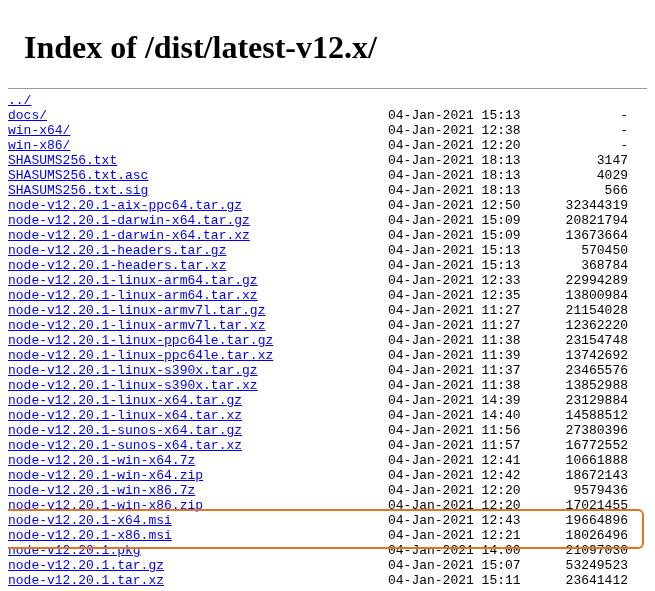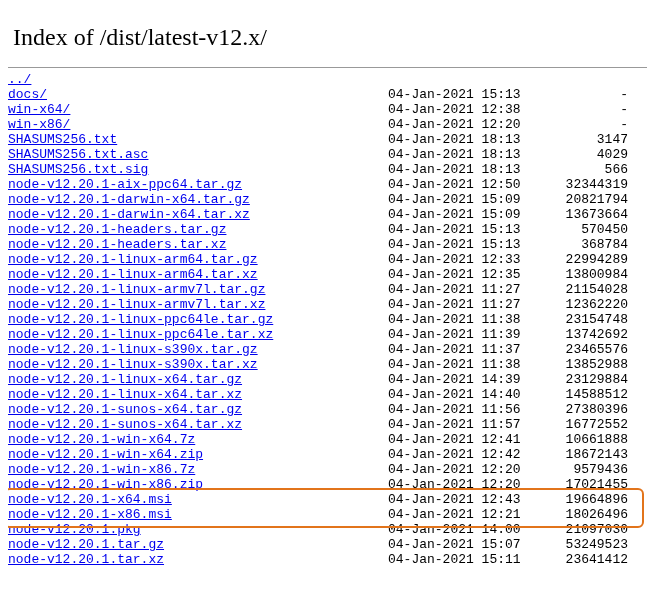--- a/index.html
+++ b/index.html
@@ -2,23 +2,23 @@
 <html><head>
 <meta charset="utf-8">
 <style>
   body {
     font-family: "Times New Roman", Times, serif;
     margin: 8px;
     background: #fff;
     color: #000;
   }
   h1 {
-    font-size: 24px;
-    font-weight: normal;
-    margin: 0.67em 5px;
+    font-size: 32px;
+    font-weight: bold;
+    margin: 0.67em 16px;
   }
   hr {
     border: none;
     border-top: 1px solid #999;
     margin: 4px 0 4px 0;
   }
   pre.listing {
     font-family: "Courier New", Courier, monospace;
     font-size: 13px;
     line-height: 15px;

